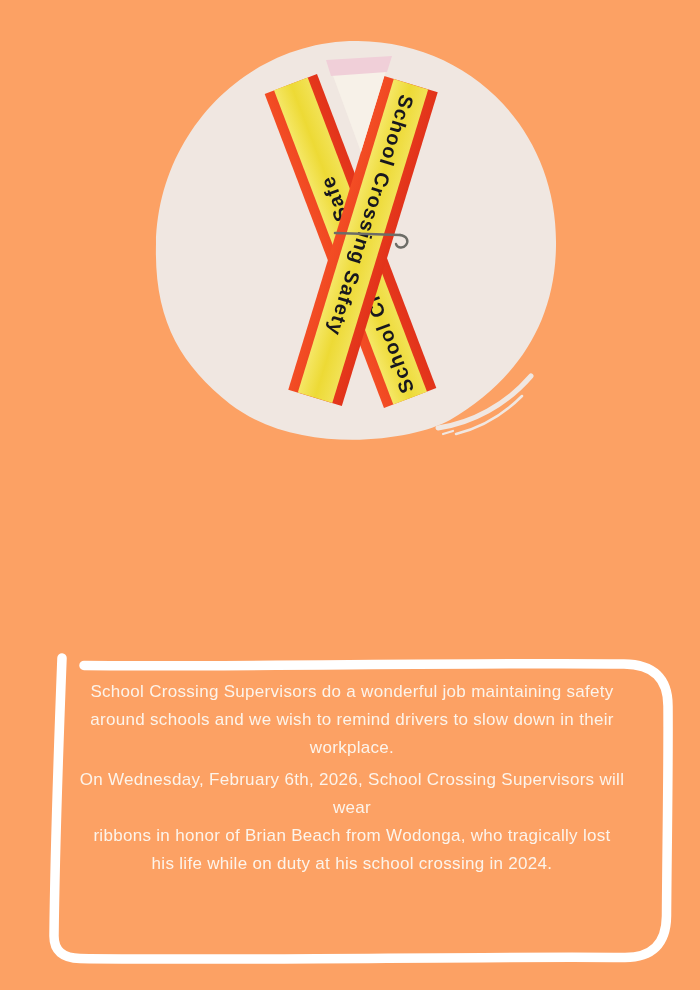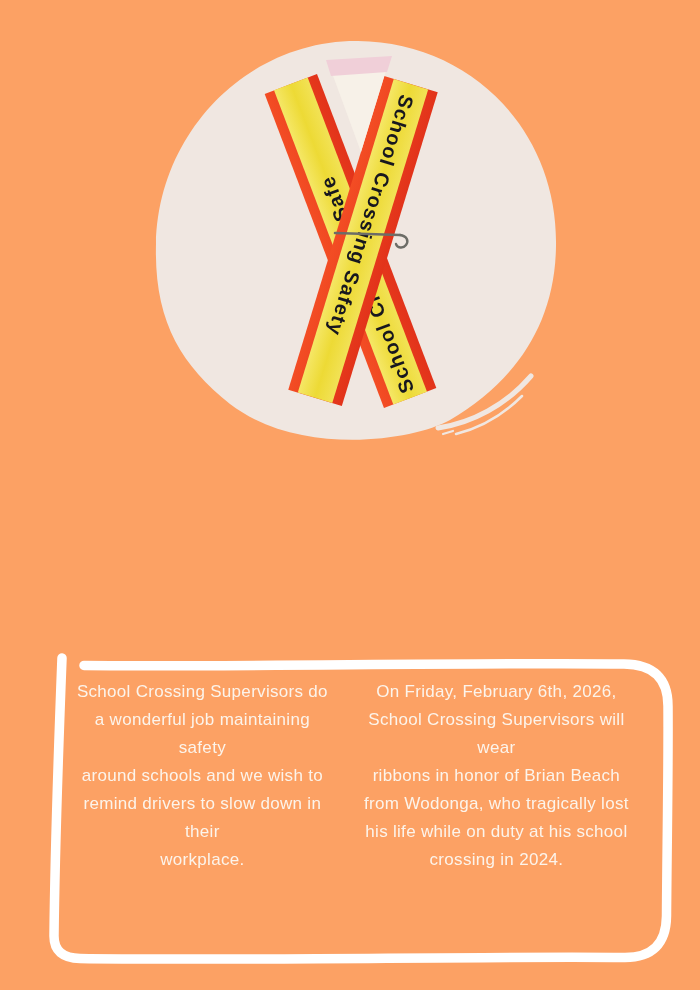--- a/index.html
+++ b/index.html
@@ -34,21 +34,21 @@
   .title span { display:block; }
 
   
   .info-box { position:absolute; left:0; top:0; width:700px; height:990px; pointer-events:none; }
   .box-border {
     position:absolute; left:40px; top:645px;
     width:645px; height:330px; display:block;
   }
   .info-text {
     position:absolute; left:72px; top:678px; width:560px;
-    display:flex; flex-direction:row; gap:28px;
+    display:flex; flex-direction:column; gap:4px;
     text-align:center;
     color:#FCF4EB;
     font-family:"Liberation Sans", sans-serif;
     font-size:17px; line-height:28px; letter-spacing:0.3px;
   }
   .info-text p { white-space:pre-line; }
 </style>
 </head>
 <body>
 
@@ -111,19 +111,19 @@
                C 180 316 460 311 584 312.5
                Q 626 313 626.5 271
                C 627 200 628.5 120 628 61
                Q 628 19.5 584 19
                C 440 17.5 180 22 44 20.5" fill="none" stroke="#FFFFFF" stroke-width="9.5" stroke-linecap="round" stroke-linejoin="round"></path>
     </svg>
     <div class="info-text">
       <p>School Crossing Supervisors do a wonderful job maintaining safety
 around schools and we wish to remind drivers to slow down in their
 workplace.</p>
-      <p>On Friday, February 6th, 2026, School Crossing Supervisors will wear
+      <p>On Wednesday, February 6th, 2026, School Crossing Supervisors will wear
 ribbons in honor of Brian Beach from Wodonga, who tragically lost
 his life while on duty at his school crossing in 2024.</p>
     </div>
   </section>
 
 </div>
 
 </body></html>

